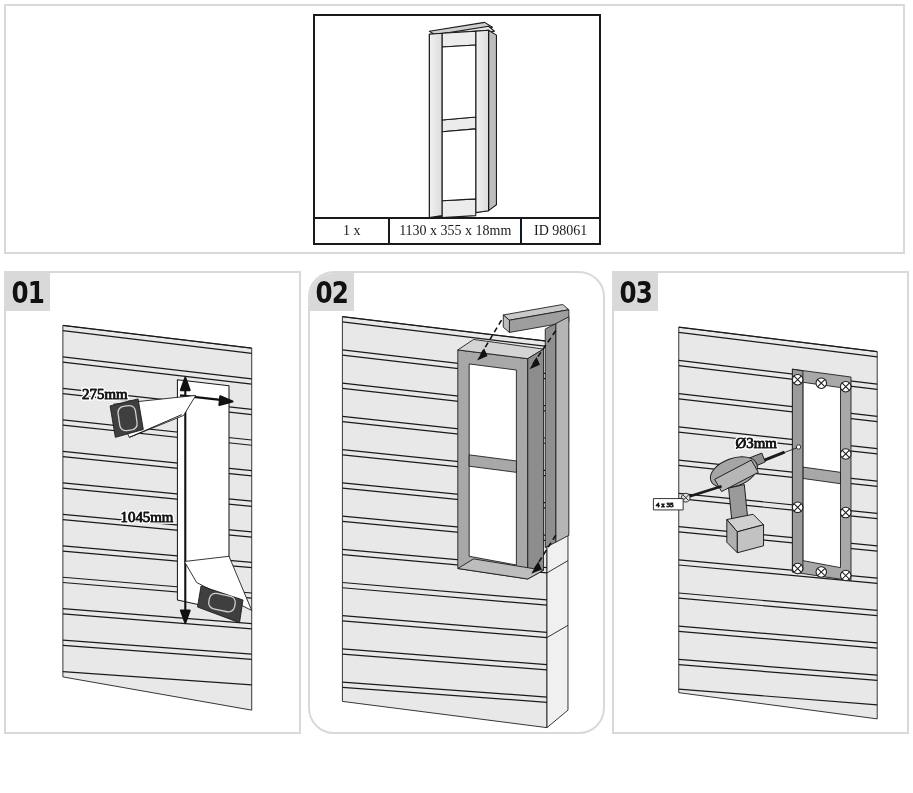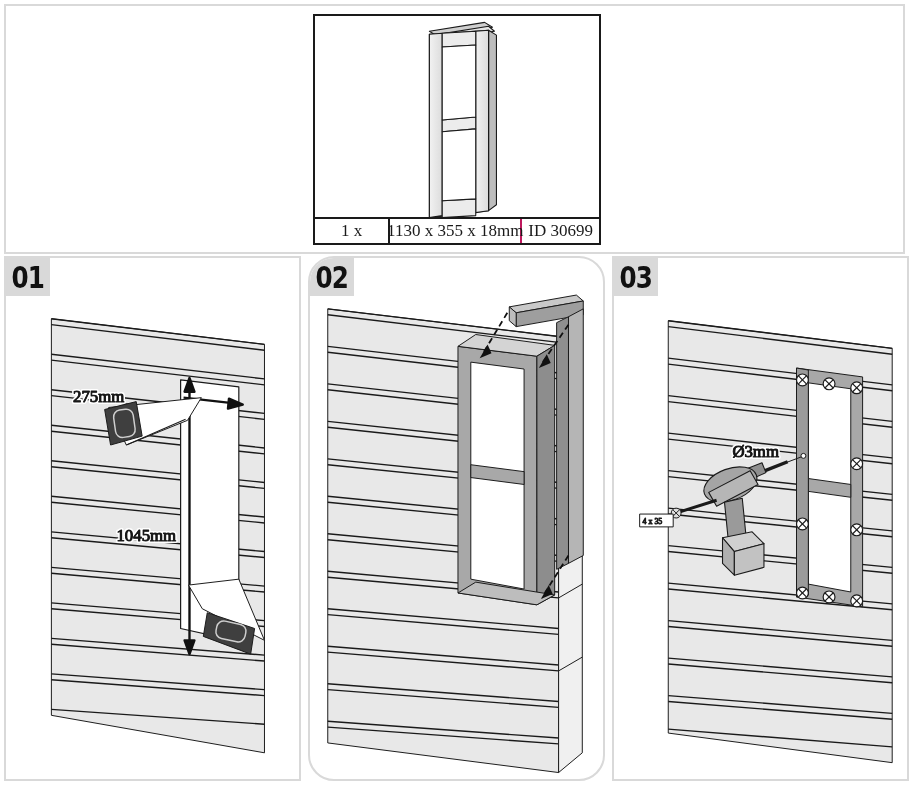--- a/index.html
+++ b/index.html
@@ -44,34 +44,34 @@
     left: 0; bottom: 0;
     width: 100%; height: 26px;
     display: flex;
     border-top: 2px solid #1a1a1a;
     box-sizing: border-box;
   }
   .part-cell {
     display: flex;
     align-items: center;
     justify-content: center;
-    font-size: 17px;
+    font-size: 14px;
     color: #1a1a1a;
     box-sizing: border-box;
     white-space: nowrap;
   }
   .pc-qty   { width: 26.5%; border-right: 2px solid #1a1a1a; }
-  .pc-dim   { width: 46.5%; border-right: 2px solid #be185d; }
+  .pc-dim   { width: 46.5%; border-right: 2px solid #0f172a; }
   .pc-id    { width: 27%; }
 
   
   .step-panel {
     position: absolute;
-    top: 256px;
-    height: 525px;
+    top: 271px;
+    height: 463px;
     border: 2px solid #d9d9d9;
     background: #ffffff;
     box-sizing: border-box;
     overflow: hidden;
     padding-left: 35px;
   }
   #step-1 { left: 4px;   width: 297px; }
   #step-2 { left: 308px; width: 297px; border-radius: 26px; }
   #step-3 { left: 612px; width: 297px; }
 
@@ -147,21 +147,21 @@
 
           <polygon points="129,30 163,28 163,101 129,104" fill="#ffffff"></polygon>
 
           <polygon points="129,116 163,113 163,184 129,186" fill="#ffffff"></polygon>
         </g>
       </svg>
 
       <div class="part-table">
         <div class="part-cell pc-qty">1 x</div>
         <div class="part-cell pc-dim">1130 x 355 x 18mm</div>
-        <div class="part-cell pc-id">ID 30699</div>
+        <div class="part-cell pc-id">ID 98061</div>
       </div>
     </div>
   </div>
 
   <div class="step-panel" id="step-1">
     <div class="step-badge">
       <span>01</span>
     </div>
 
     <svg class="step-art" viewBox="0 0 297 525">

